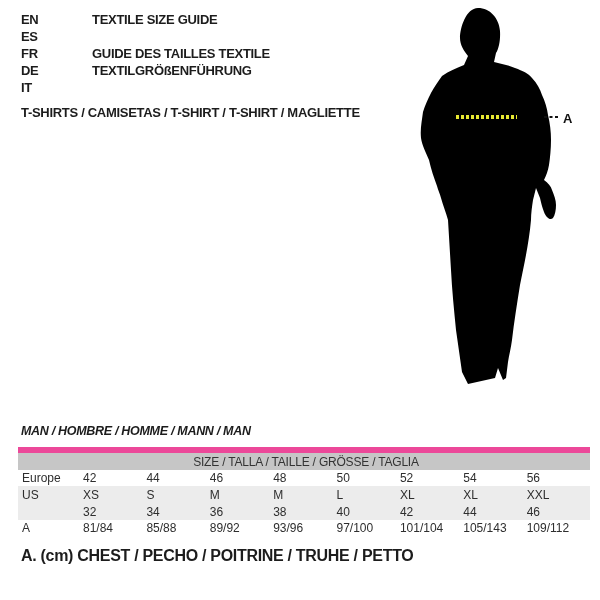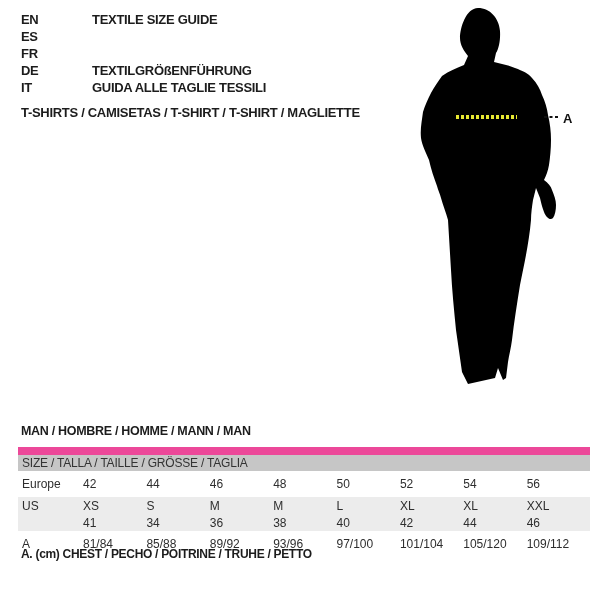--- a/index.html
+++ b/index.html
@@ -25,67 +25,67 @@
   .category-line {
     font-weight: bold; font-size: 13px; letter-spacing: -0.3px; line-height: 18px;
   }
 
   
   .figure { position: absolute; left: 413px; top: 3px; width: 172px; height: 392px; }
 
   
   .man-title {
     position: absolute; left: 21px; top: 424px;
-    font-weight: bold; font-size: 12.5px; letter-spacing: -0.3px;
+    font-weight: bold; font-size: 12.5px; letter-spacing: -0.3px; font-style: italic;
   }
 
   
   .size-table-wrap { position: absolute; left: 18px; top: 447px; width: 572px; }
   table.size-table {
     width: 100%; border-collapse: collapse; table-layout: fixed;
     font-size: 12px; color: #2e2e2e;
   }
   .size-table .col-label { width: 65px; }
   .size-table .hdr td {
-    background: #c6c6c6; border-top: 8px solid #ec4899;
-    height: 20px; padding-left: 4px; text-align: left;
+    background: #c6c6c6; border-top: 6px solid #ec4899;
+    height: 20px; padding-left: 4px; text-align: center;
     color: #333; letter-spacing: -0.2px;
   }
   .size-table td { height: 17px; vertical-align: middle; }
   .size-table td.row-label { text-align: left; padding-left: 4px; }
   .size-table tr.shade td { background: #ececec; }
-  .size-table tr.tall td { height: 26px; }
+  .size-table tr.tall td { height: 16px; }
 
   
   .footnote {
     position: absolute; left: 21px; top: 547px;
-    font-weight: bold; font-size: 12px; letter-spacing: -0.3px; text-align: center;
+    font-weight: bold; font-size: 16px; letter-spacing: -0.3px; text-align: center;
   }
 </style>
 </head>
 <body>
 
 <div class="lang-list">
   <div class="lang-row">
     <span class="lang-code">EN</span>
     <span class="lang-label">TEXTILE SIZE GUIDE</span>
   </div>
   <div class="lang-row">
     <span class="lang-code">ES</span>
   </div>
   <div class="lang-row">
     <span class="lang-code">FR</span>
+    <span class="lang-label">GUIDE DES TAILLES TEXTILE</span>
   </div>
   <div class="lang-row">
     <span class="lang-code">DE</span>
     <span class="lang-label">TEXTILGRÖßENFÜHRUNG</span>
   </div>
   <div class="lang-row">
     <span class="lang-code">IT</span>
-    <span class="lang-label">GUIDA ALLE TAGLIE TESSILI</span>
   </div>
 </div>
 
 <div class="categories">
   <div class="category-line">T-SHIRTS / CAMISETAS / T-SHIRT / T-SHIRT / MAGLIETTE</div>
 </div>
 
 <div class="figure">
   <svg width="172" height="392" viewBox="0 0 172 392" xmlns="http://www.w3.org/2000/svg">
     <path fill="#000000" d="
@@ -174,37 +174,37 @@
       <td>S</td>
       <td>M</td>
       <td>M</td>
       <td>L</td>
       <td>XL</td>
       <td>XL</td>
       <td>XXL</td>
     </tr>
     <tr class="shade">
       <td class="row-label"></td>
-      <td>41</td>
+      <td>32</td>
       <td>34</td>
       <td>36</td>
       <td>38</td>
       <td>40</td>
       <td>42</td>
       <td>44</td>
       <td>46</td>
     </tr>
     <tr class="tall">
       <td class="row-label">A</td>
       <td>81/84</td>
       <td>85/88</td>
       <td>89/92</td>
       <td>93/96</td>
       <td>97/100</td>
       <td>101/104</td>
-      <td>105/120</td>
+      <td>105/143</td>
       <td>109/112</td>
     </tr>
   </tbody>
     </table>
 </div>
 
 <div class="footnote">A. (cm) CHEST / PECHO / POITRINE / TRUHE / PETTO</div>
 
 </body></html>

